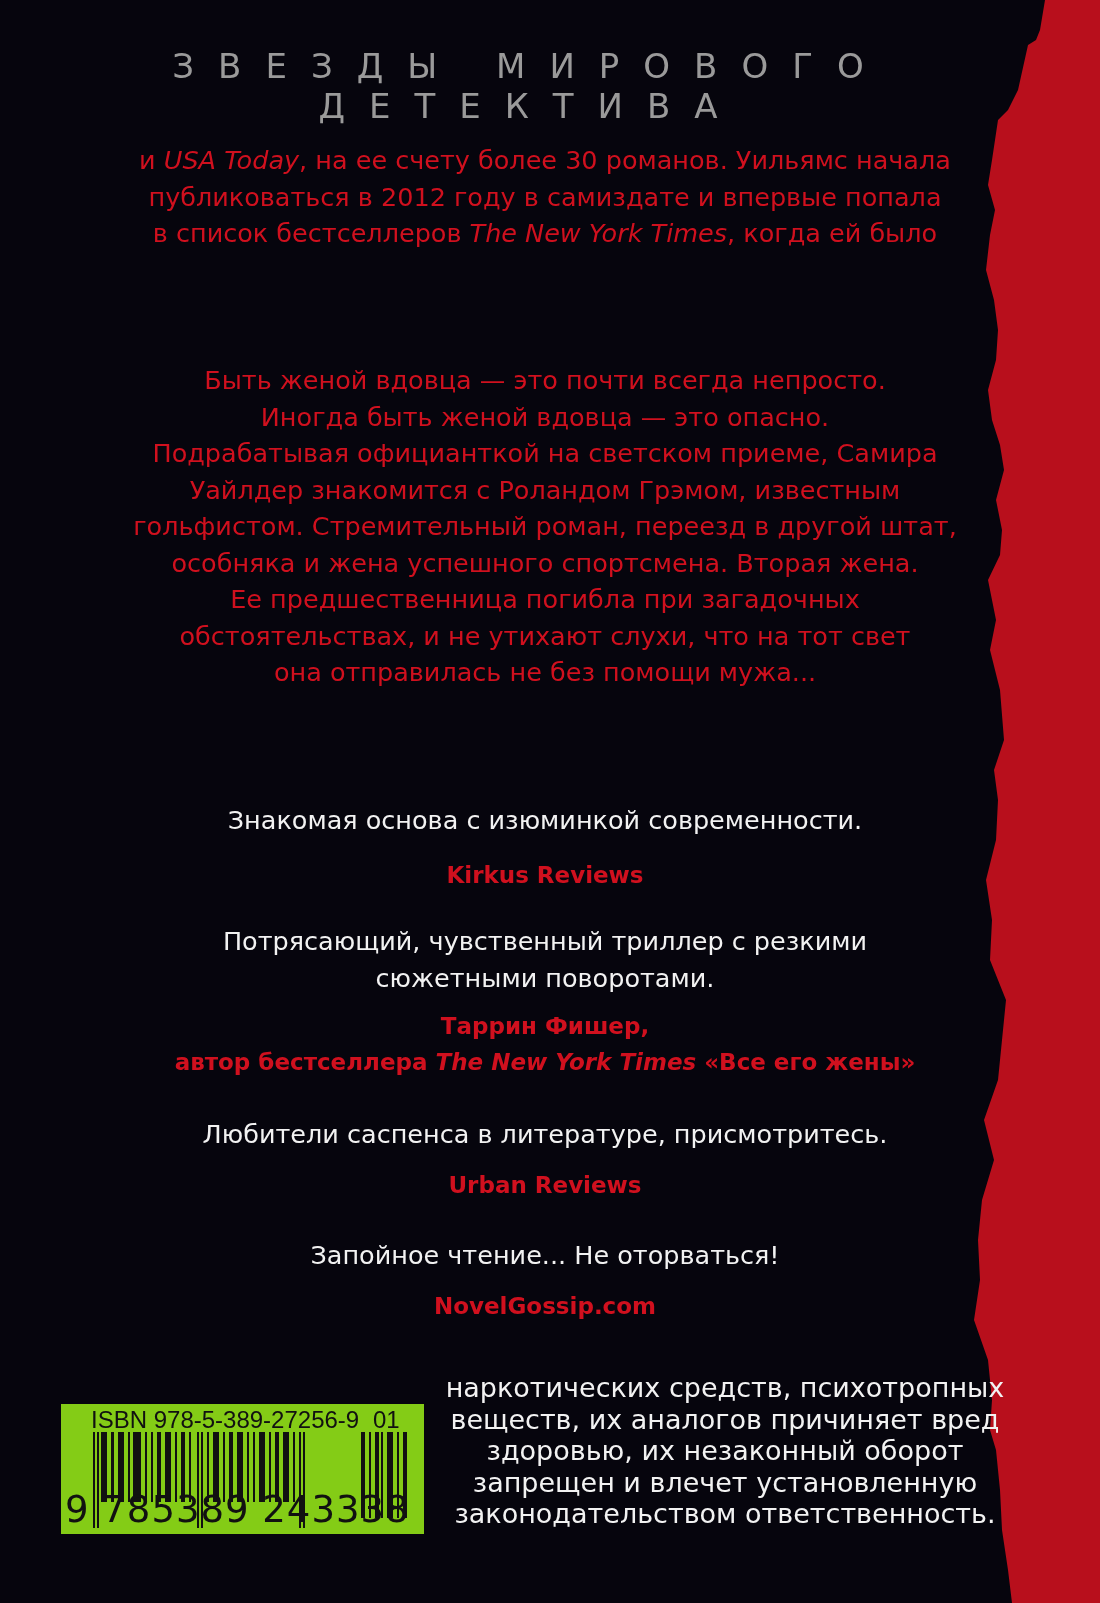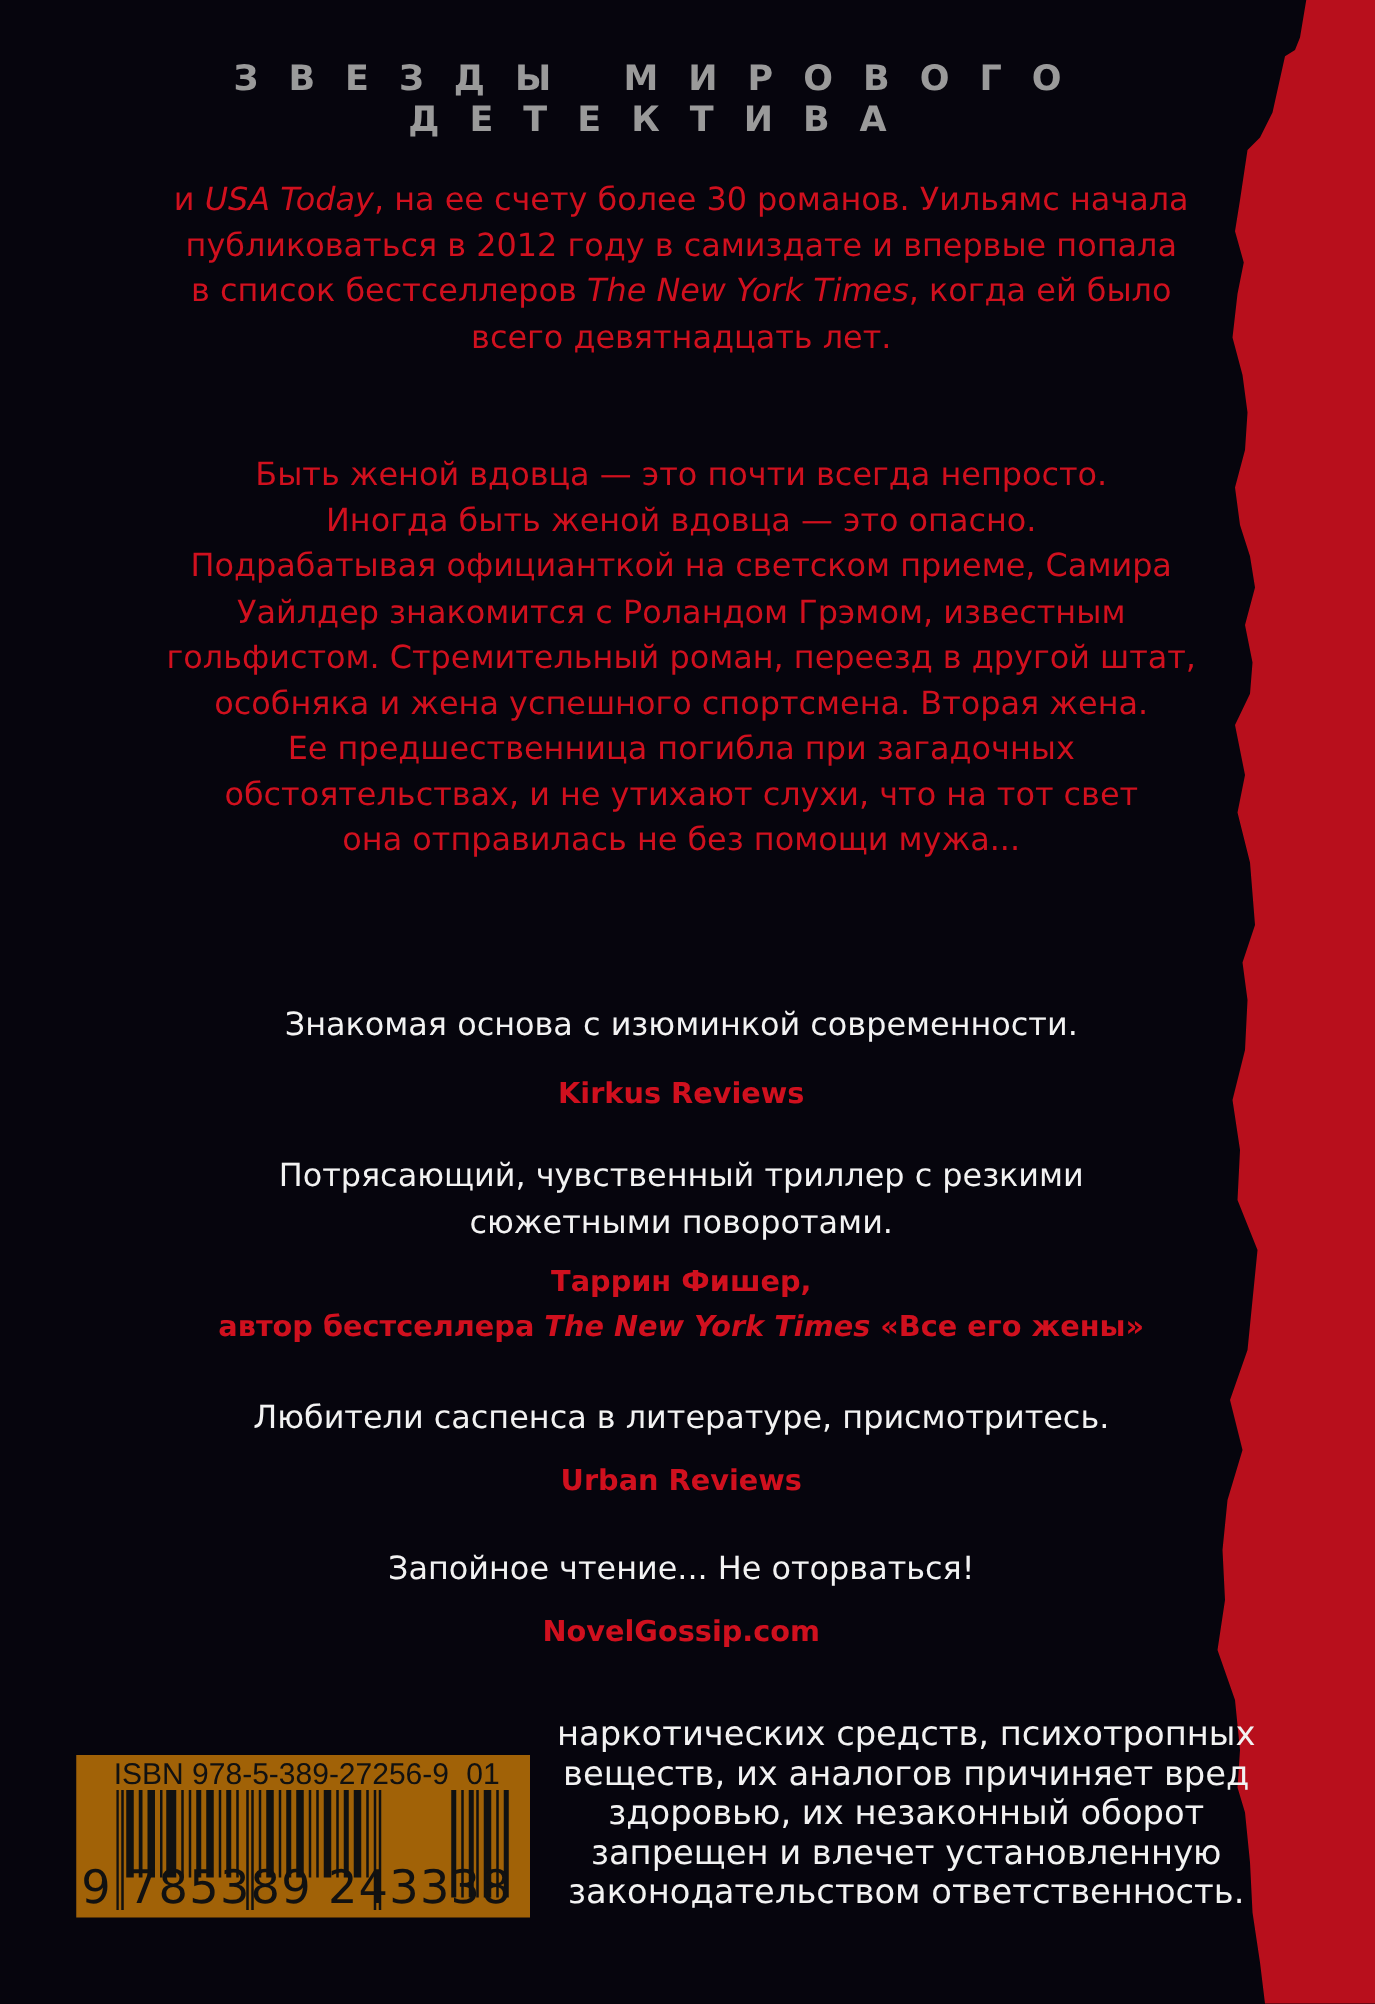--- a/index.html
+++ b/index.html
@@ -1,51 +1,50 @@
 <!DOCTYPE html>
 <html><head>
 <meta charset="utf-8">
 <style>
   html, body { margin:0; padding:0; }
   body { width:1100px; height:1603px; background:#06050d; position:relative; overflow:hidden;
          font-family:"DejaVu Sans", sans-serif; }
   .red-edge { position:absolute; top:0; right:0; width:130px; height:1603px; }
   .series { position:absolute; top:46px; left:0; width:1036px; text-align:center;
-            color:#9a9a9a; font-family:"DejaVu Sans", sans-serif; font-weight:bold;
-            font-size:28px; letter-spacing:24px; padding-left:24px; box-sizing:border-box; }
+            color:#9a9a9a; font-family:"DejaVu Sans", sans-serif; font-weight:normal;
+            font-size:34px; letter-spacing:24px; padding-left:24px; box-sizing:border-box; }
   .block { position:absolute; left:80px; width:930px; text-align:center; }
   .red { color:#d0101e; }
   .white { color:#f2f2f2; }
   .bio { top:142px; font-size:25.5px; line-height:36.5px; }
   .synopsis { top:362px; font-size:25.5px; line-height:36.5px; }
   .quote { font-size:25.5px; line-height:36.5px; }
   .attr { font-size:23px; line-height:36px; font-weight:bold; }
   em { font-style:italic; }
-  .barcode { position:absolute; left:61px; top:1404px; width:363px; height:130px; background:#a16207; }
+  .barcode { position:absolute; left:61px; top:1404px; width:363px; height:130px; background:#84cc16; }
   .isbn-text { position:absolute; left:30px; top:2px; font-family:"Liberation Sans", sans-serif; font-size:24px; color:#111; }
   .addon-text { position:absolute; left:312px; top:2px; font-family:"Liberation Sans", sans-serif; font-size:24px; color:#111; }
   .bars { position:absolute; left:32px; top:28px; }
   .digits { position:absolute; left:4px; top:84px; font-family:"DejaVu Sans", sans-serif; font-size:37px; color:#111; letter-spacing:1px; }
   .warning { position:absolute; left:440px; top:1372px; width:570px; text-align:center;
              font-family:"DejaVu Sans", sans-serif; font-size:27px; line-height:31.5px; color:#f2f2f2; }
 </style>
 </head>
 <body>
 
 <svg class="red-edge" viewBox="0 0 130 1603" preserveAspectRatio="none">
   <path fill="#b80f1c" d="M130,0 L75,0 L70,30 L66,40 L58,45 L48,90 L38,110 L28,120 L22,160 L18,185 L25,210 L20,235 L16,270 L24,300 L28,330 L26,360 L18,390 L22,420 L30,445 L34,470 L26,500 L32,530 L30,555 L18,580 L26,620 L20,650 L30,690 L34,740 L24,770 L28,800 L26,840 L16,880 L22,920 L20,960 L36,1000 L32,1040 L28,1080 L14,1120 L24,1160 L12,1200 L8,1240 L10,1280 L4,1320 L18,1360 L22,1400 L20,1430 L26,1450 L30,1490 L32,1530 L38,1570 L42,1603 L130,1603 Z"></path>
 </svg>
 
 <div class="series">ЗВЕЗДЫ МИРОВОГО ДЕТЕКТИВА</div>
 
 <div class="block bio red">
   <div><span>и </span><em>USA Today</em><span>, на ее счету более 30 романов. Уильямс начала</span></div>
   <div>публиковаться в 2012 году в самиздате и впервые попала</div>
   <div><span>в список бестселлеров </span><em>The New York Times</em><span>, когда ей было</span></div>
-  <div>всего девятнадцать лет.</div>
 </div>
 
 <div class="block synopsis red">
   <div>Быть женой вдовца — это почти всегда непросто.</div>
   <div>Иногда быть женой вдовца — это опасно.</div>
   <div>Подрабатывая официанткой на светском приеме, Самира</div>
   <div>Уайлдер знакомится с Роландом Грэмом, известным</div>
   <div>гольфистом. Стремительный роман, переезд в другой штат,</div>
   <div>особняка и жена успешного спортсмена. Вторая жена.</div>
   <div>Ее предшественница погибла при загадочных</div>

